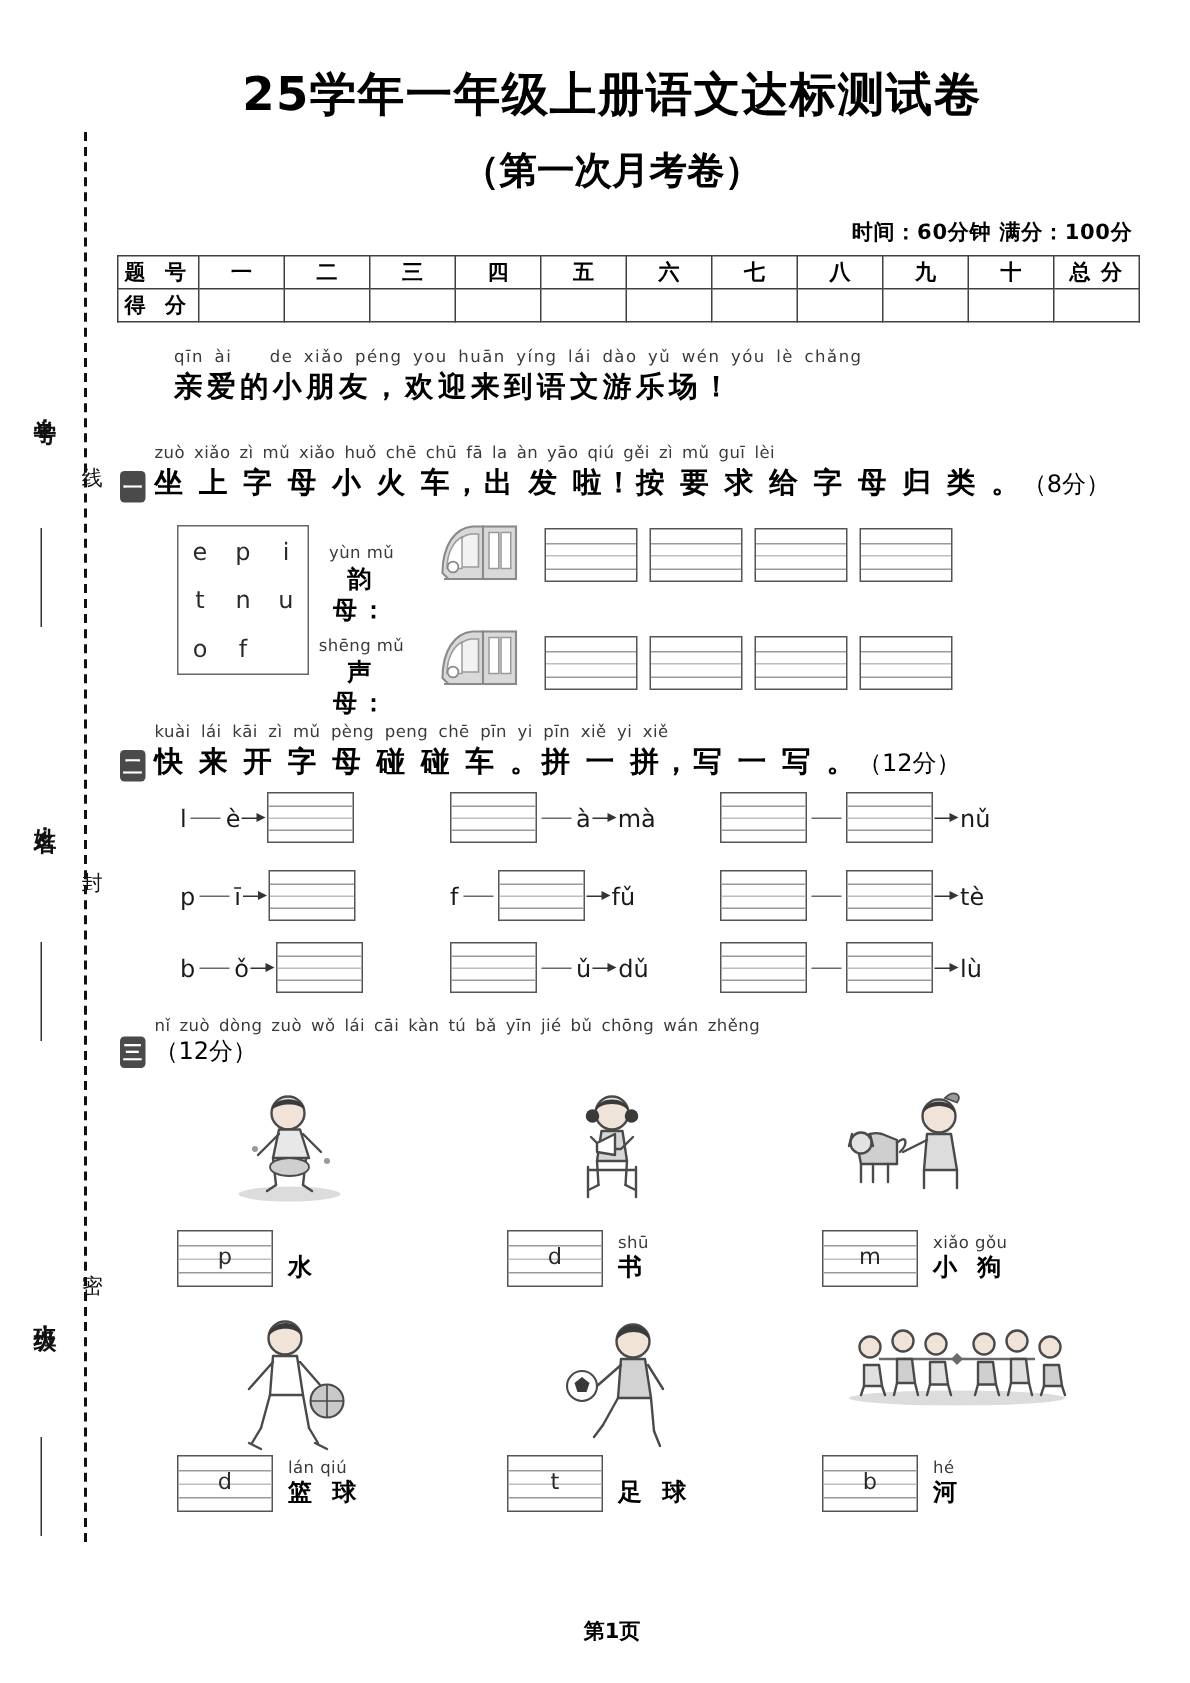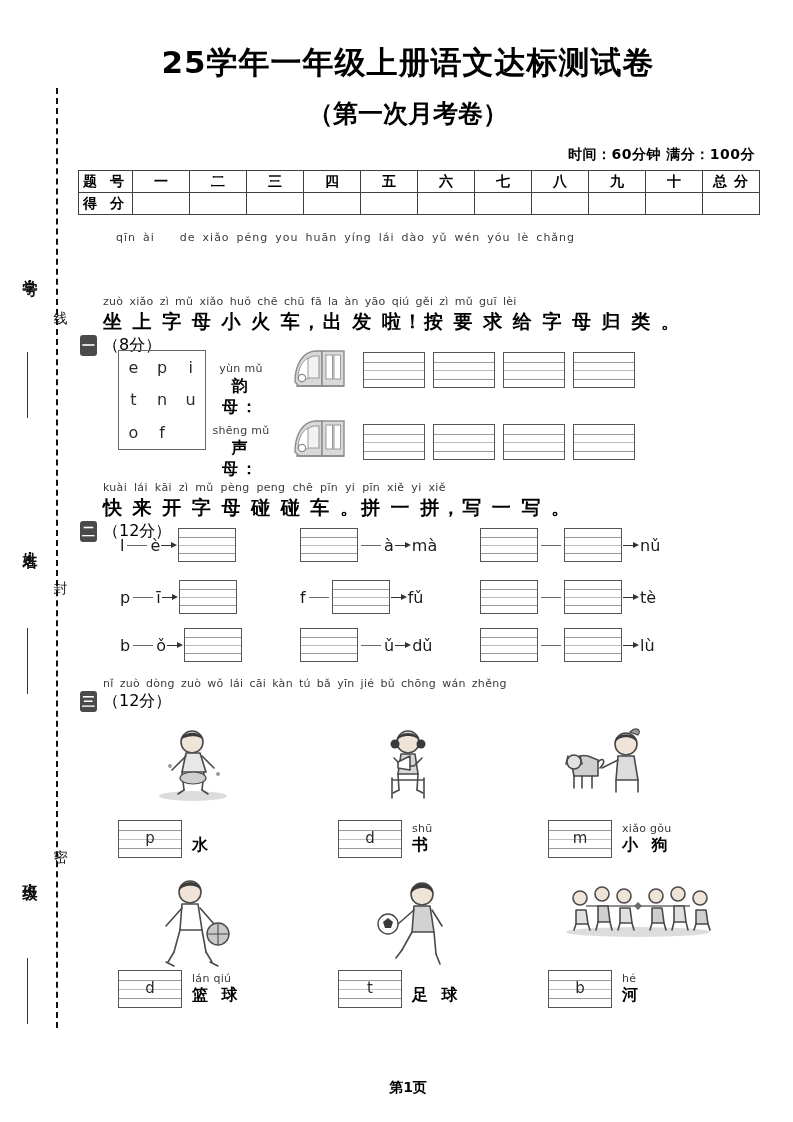--- a/index.html
+++ b/index.html
@@ -158,21 +158,21 @@
     color: #fff;
     font-size: 13px;
     font-weight: bold;
     display: flex;
     align-items: center;
     justify-content: center;
     margin-right: 6px;
     flex: 0 0 auto;
   }
   .sec-text .py-row { font-size: 11px; }
-  .sec-text .hz-row { font-size: 19px; letter-spacing: 2px; flex-direction: column; }
+  .sec-text .hz-row { font-size: 19px; letter-spacing: 2px; }
   .sec-score {
     font-size: 16px;
     font-weight: normal;
     letter-spacing: 0;
   }
 
   
   .fourline {
     box-sizing: border-box;
     border: 1.4px solid #555;
@@ -338,20 +338,21 @@
         <span style="margin-right: 7px;">huān</span>
         <span style="margin-right: 7px;">yíng</span>
         <span style="margin-right: 7px;">lái</span>
         <span style="margin-right: 7px;">dào</span>
         <span style="margin-right: 7px;">yǔ</span>
         <span style="margin-right: 7px;">wén</span>
         <span style="margin-right: 7px;">yóu</span>
         <span style="margin-right: 7px;">lè</span>
         <span style="margin-right: 7px;">chǎng</span>
       </div>
+    <div class="hz-row" id="greet-hz">亲爱的小朋友，欢迎来到语文游乐场！</div>
   </div>
 
   <div class="section" style="left:2px; top:294px;">
     <div class="sec-badge">一</div>
     <div class="sec-text">
       <div class="py-row" id="sec1-py">
           <span style="margin-right: 6px;">zuò</span>
           <span style="margin-right: 6px;">xiǎo</span>
           <span style="margin-right: 6px;">zì</span>
           <span style="margin-right: 6px;">mǔ</span>

